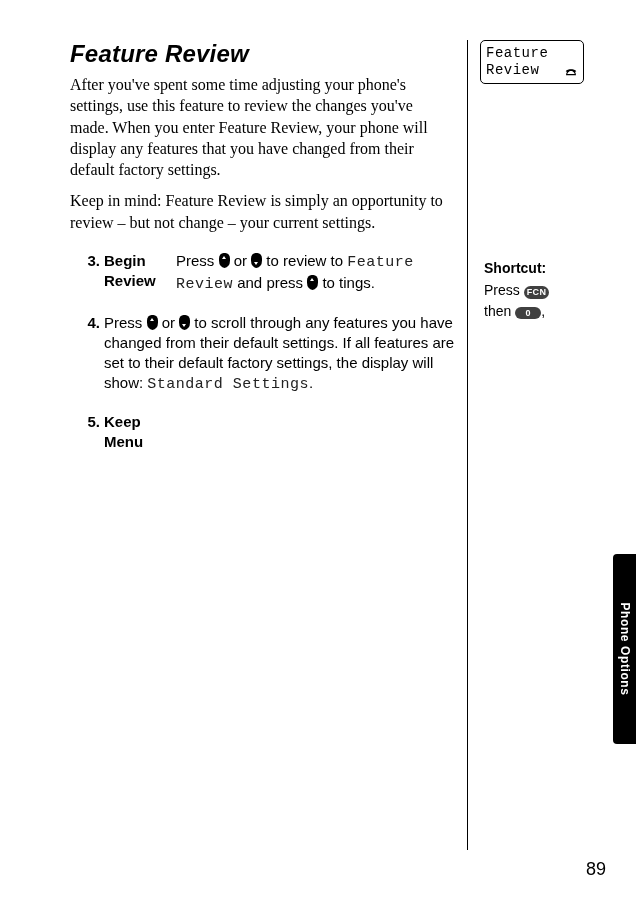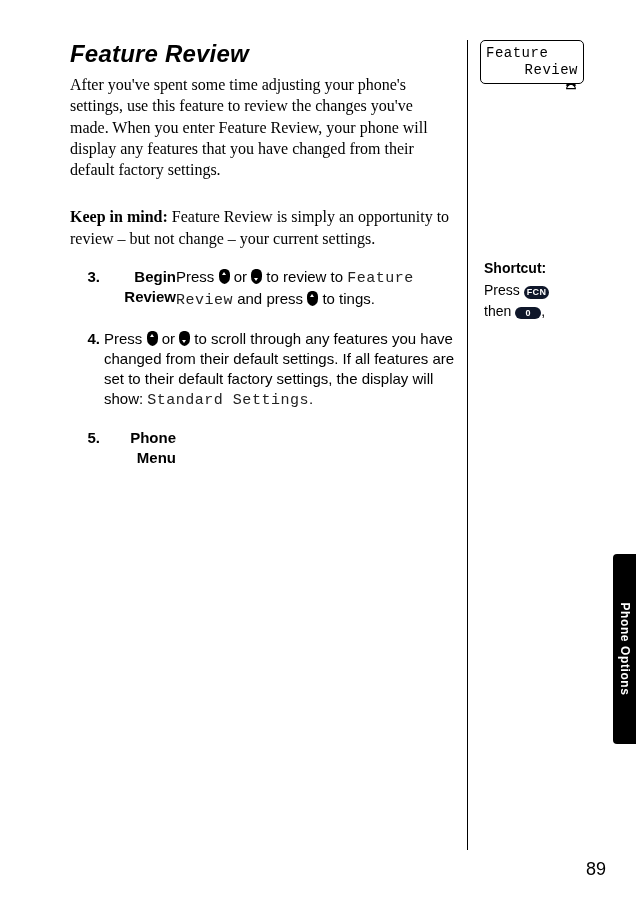--- a/index.html
+++ b/index.html
@@ -36,31 +36,31 @@
     font-family: Arial, Helvetica, sans-serif;
     font-weight: 700;
     font-style: italic;
     font-size: 24px;
     margin: 0 0 6px 0;
     letter-spacing: 0.2px;
   }
   p.intro {
     font-size: 16px;
     line-height: 1.33;
-    margin: 0 0 26px 0;
+    margin: 0 0 10px 0;
     width: 385px;
   }
   p.keep {
     font-size: 16px;
     line-height: 1.33;
     margin: 0 0 18px 0;
     width: 385px;
   }
   p.keep .lead {
-    font-weight: 700;
+    font-weight: 400;
   }
   
   .step-row {
     display: flex;
     align-items: flex-start;
     margin: 0 0 18px 0;
     font-family: Arial, Helvetica, sans-serif;
     font-size: 15px;
     line-height: 1.33;
   }
@@ -68,21 +68,20 @@
     width: 30px;
     text-align: right;
     font-weight: 700;
     padding-right: 4px;
     flex-shrink: 0;
   }
   .step-label {
     width: 72px;
     font-weight: 700;
     flex-shrink: 0;
-    text-align: right;
   }
   .step-body {
     flex: 1;
     padding-right: 10px;
   }
   
   .lcd {
     font-family: "Courier New", Courier, monospace;
     letter-spacing: 0.5px;
     font-size: 15px;
@@ -92,21 +91,21 @@
   .key {
     display: inline-block;
     min-width: 18px;
     padding: 0 3px;
     height: 13px;
     line-height: 13px;
     font-family: Arial, Helvetica, sans-serif;
     font-size: 9px;
     font-weight: 700;
     color: #fff;
-    background: #0f172a;
+    background: #404040;
     border-radius: 8px;
     text-align: center;
     vertical-align: 0px;
     letter-spacing: 0.4px;
   }
   .key.blankbig {
     min-width: 20px;
     height: 12px;
     border-radius: 7px;
   }
@@ -149,21 +148,20 @@
     box-sizing: border-box;
     font-family: "Courier New", Courier, monospace;
     font-size: 14px;
     line-height: 17px;
     letter-spacing: 0.5px;
   }
   .disp .row2 {
     display: flex;
     justify-content: space-between;
     align-items: flex-end;
-    flex-direction: column;
   }
   .phone-icon svg {
     width: 14px; height: 14px;
     display: block;
   }
   
   .shortcut {
     position: absolute;
     top: 218px;
     left: 16px;
@@ -229,21 +227,21 @@
 
     <div class="step-row">
       <div class="step-num">4.</div>
       <div class="step-body">
         <span>Press </span><span class="akey up"></span><span> or </span><span class="akey down"></span><span> to scroll through any features you have changed from their default set­tings. If all features are set to their default factory settings, the display will show: </span><span class="lcd">Standard Settings</span><span>.</span>
       </div>
     </div>
 
     <div class="step-row">
       <div class="step-num">5.</div>
-      <div class="step-label">Phone Menu</div>
+      <div class="step-label">Keep Menu</div>
     </div>
   </div>
 
   <div class="side-col">
 
     <div class="disp">
       <div>Feature</div>
       <div class="row2">
         <span>Review</span>
         <span class="phone-icon">

